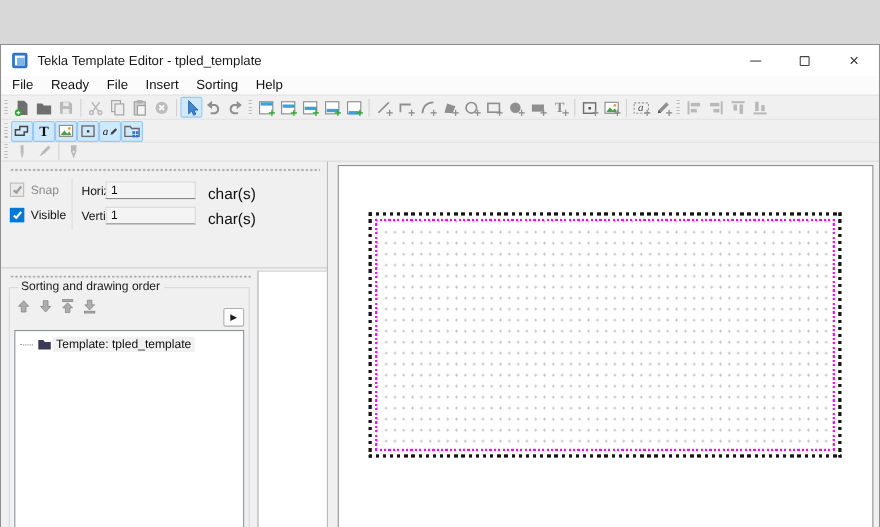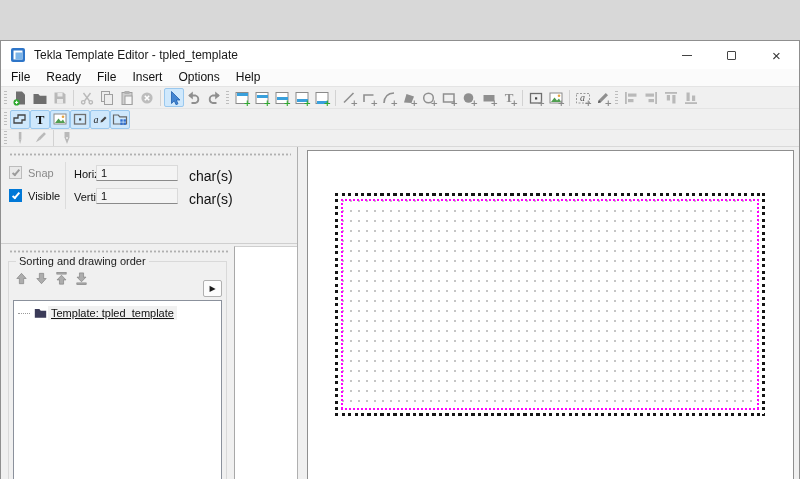--- a/index.html
+++ b/index.html
@@ -64,21 +64,21 @@
   .vl{left:73px;top:44px;} .vf{left:95px;top:41px;} .vu{left:188px;top:44px;}
 
   .sort-area{position:absolute;left:0;top:99px;bottom:0;width:233px;background:#f0f0f0;}
   .sort-area .hgrip{left:8px;right:6px;top:4px;}
   .groupbox{position:absolute;left:7px;right:7px;top:9px;bottom:4px;border:1px solid #d9d9d9;margin:0;padding:0 4px;}
   .groupbox legend{font-size:11px;color:#1a1a1a;padding:0 3px;margin-left:3px;}
   .sortbtns{display:flex;gap:3px;align-items:center;height:20px;margin-top:1px;}
   .sbtn{width:17px;height:17px;display:flex;align-items:center;justify-content:center;}
   .expandbtn{position:absolute;right:4px;top:13px;width:19px;height:17px;border:1px solid #b0b0b0;background:#fcfcfc;border-radius:2px;display:flex;align-items:center;justify-content:center;font-size:8px;color:#1a1a1a;}
   .treebox{position:absolute;left:4px;right:4px;top:33px;bottom:5px;background:#fff;border:1px solid #8b919c;overflow:hidden;}
-  .treeitem{display:flex;align-items:center;height:18px;margin-top:3px;font-size:11px;color:#111;text-decoration:underline;}
+  .treeitem{display:flex;align-items:center;height:18px;margin-top:3px;font-size:11px;color:#111;}
   .connector{width:12px;border-top:1px dotted #9a9a9a;margin-left:4px;margin-right:3px;}
   .tree-label{padding:1px 3px;background:#f1f1f1;}
   .whitestrip{position:absolute;left:233px;right:0;top:99px;bottom:0;background:#fff;border-left:1px solid #a8a8a8;border-top:1px solid #cfcfcf;}
 
   
   .canvas{position:absolute;left:306px;top:3px;width:487px;height:348px;background:#fff;border:1px solid #8f8f8f;}
   .rect-outer{position:absolute;left:27px;top:42px;width:430px;height:223px;
     background-image:
       repeating-linear-gradient(90deg,#141414 0 3px,transparent 3px 6.5px),
       repeating-linear-gradient(90deg,#141414 0 3px,transparent 3px 6.5px),
@@ -296,21 +296,21 @@
           <span class="g-close">×</span>
         </div>
     </div>
   </div>
 
   <div class="menubar" id="menubar">
       <div class="mitem">File</div>
       <div class="mitem">Ready</div>
       <div class="mitem">File</div>
       <div class="mitem">Insert</div>
-      <div class="mitem">Options</div>
+      <div class="mitem">Sorting</div>
       <div class="mitem">Help</div>
     </div>
 
   <div class="tb" id="tb1">
       <div class="vgrip"></div>
       <div class="tbtn">
         <span class="gi">
           <svg viewBox="0 0 16 16" width="16" height="16">
             <use href="#i-new"></use>
           </svg>

